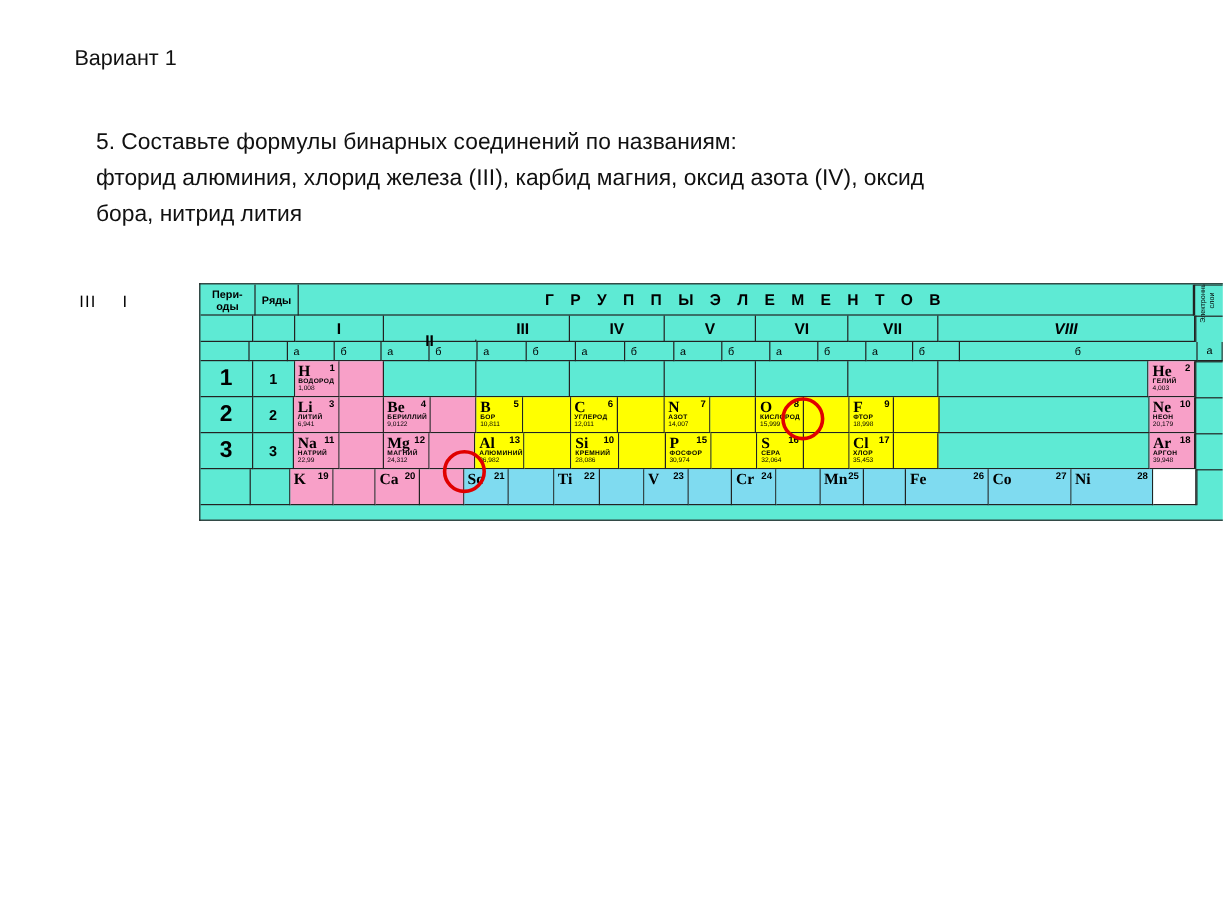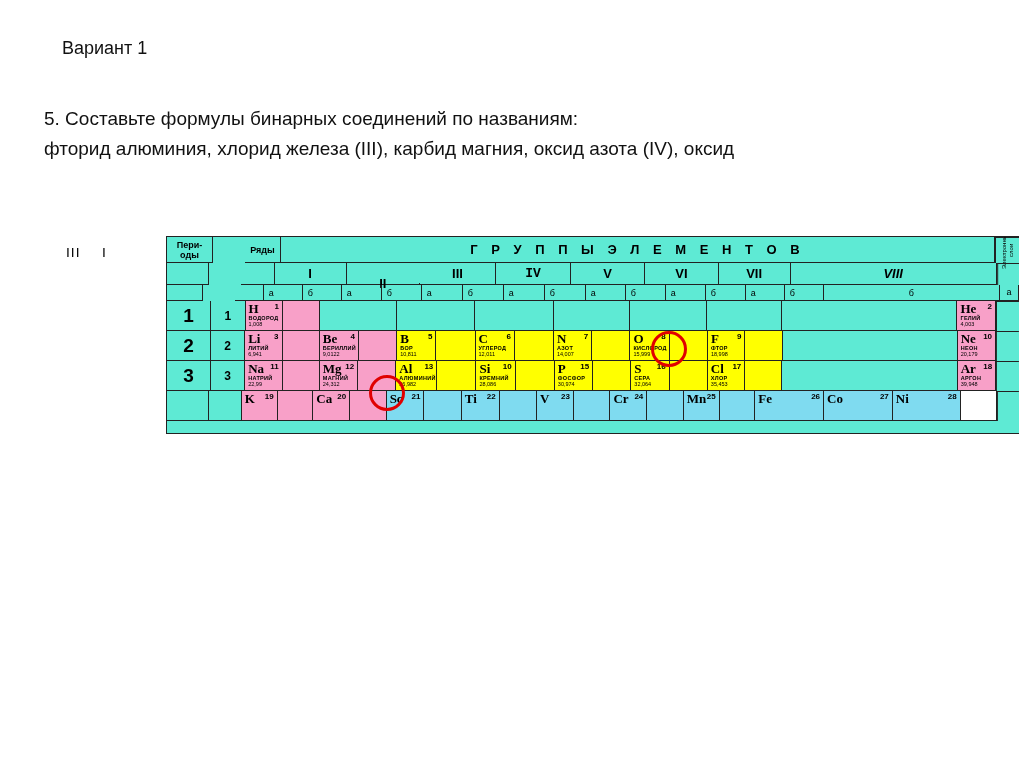--- a/index.html
+++ b/index.html
@@ -27,21 +27,21 @@
 
   .task-block {
     position: absolute;
     left: 44px;
     top: 104px;
     width: 880px;
     font-size: 19px;
     line-height: 30px;
     color: #111111;
   }
-  .task-block .line { display: block; white-space: pre-wrap; }
+  .task-block .line { display: block; white-space: pre-wrap; margin-left: 36px; }
 
   
   .formula {
     position: absolute;
     left: 62px;
     top: 246px;
     width: 110px;
     font-family: "DejaVu Sans", sans-serif;
   }
   .formula .valences {
@@ -84,21 +84,21 @@
   
   .hdr-band { height: 26px; }
   .c-periods {
     width: 46px; height: 100%;
     display: flex; align-items: center; justify-content: center;
     font-size: 9px; font-weight: bold; line-height: 10px; text-align: center;
   }
   .c-rows {
     width: 36px; height: 100%;
     display: flex; align-items: center; justify-content: center;
-    font-size: 9px; font-weight: bold; margin-left: 32px;
+    font-size: 9px; font-weight: bold;
   }
   .c-grouptitle {
     flex: 1; height: 100%;
     display: flex; align-items: center; justify-content: center;
     font-size: 13px; font-weight: bold; letter-spacing: 5px;
   }
   .c-side {
     width: 24px; height: 100%;
     font-size: 6px; line-height: 7px; text-align: center;
     display: flex; align-items: center; justify-content: center;
@@ -107,21 +107,21 @@
     padding: 1px 0;
   }
 
   
   .grp-band { height: 22px; }
   .grp {
     display: flex; align-items: center; justify-content: center;
     font-size: 13px; font-weight: bold;
   }
   .g1 { width: 78px; } .g2 { width: 80px; margin-top: 20px; } .g3 { width: 82px; }
-  .g4 { width: 82px; font-family: Liberation Mono, monospace; } .g5 { width: 80px; } .g6 { width: 80px; }
+  .g4 { width: 82px; } .g5 { width: 80px; } .g6 { width: 80px; }
   .g7 { width: 78px; } .g8 { width: 224px; font-style: italic; }
 
   
   .ab-band { height: 16px; }
   .ab-cell {
     display: flex; align-items: center; font-size: 9px;
   }
   .ab-left  { justify-content: flex-start; padding-left: 5px; }
   .ab-split { display: flex; }
 
@@ -173,20 +173,21 @@
   #circle-al { left: 369px; top: 375px; width: 30px; height: 30px; }
 </style>
 </head>
 <body>
 
 <div class="variant-title">Вариант 1</div>
 
 <div class="task-block">
   <span class="line">5. Составьте формулы бинарных соединений по названиям:</span>
   <span class="line">фторид алюминия, хлорид железа (III), карбид магния, оксид азота (IV), оксид</span>
+  <span class="line">бора, нитрид лития</span>
 </div>
 
 <div class="formula">
   <div class="valences">
     <span class="v1">III</span>
     <span class="v2">I</span>
   </div>
 </div>
 
 <div class="ptable">

